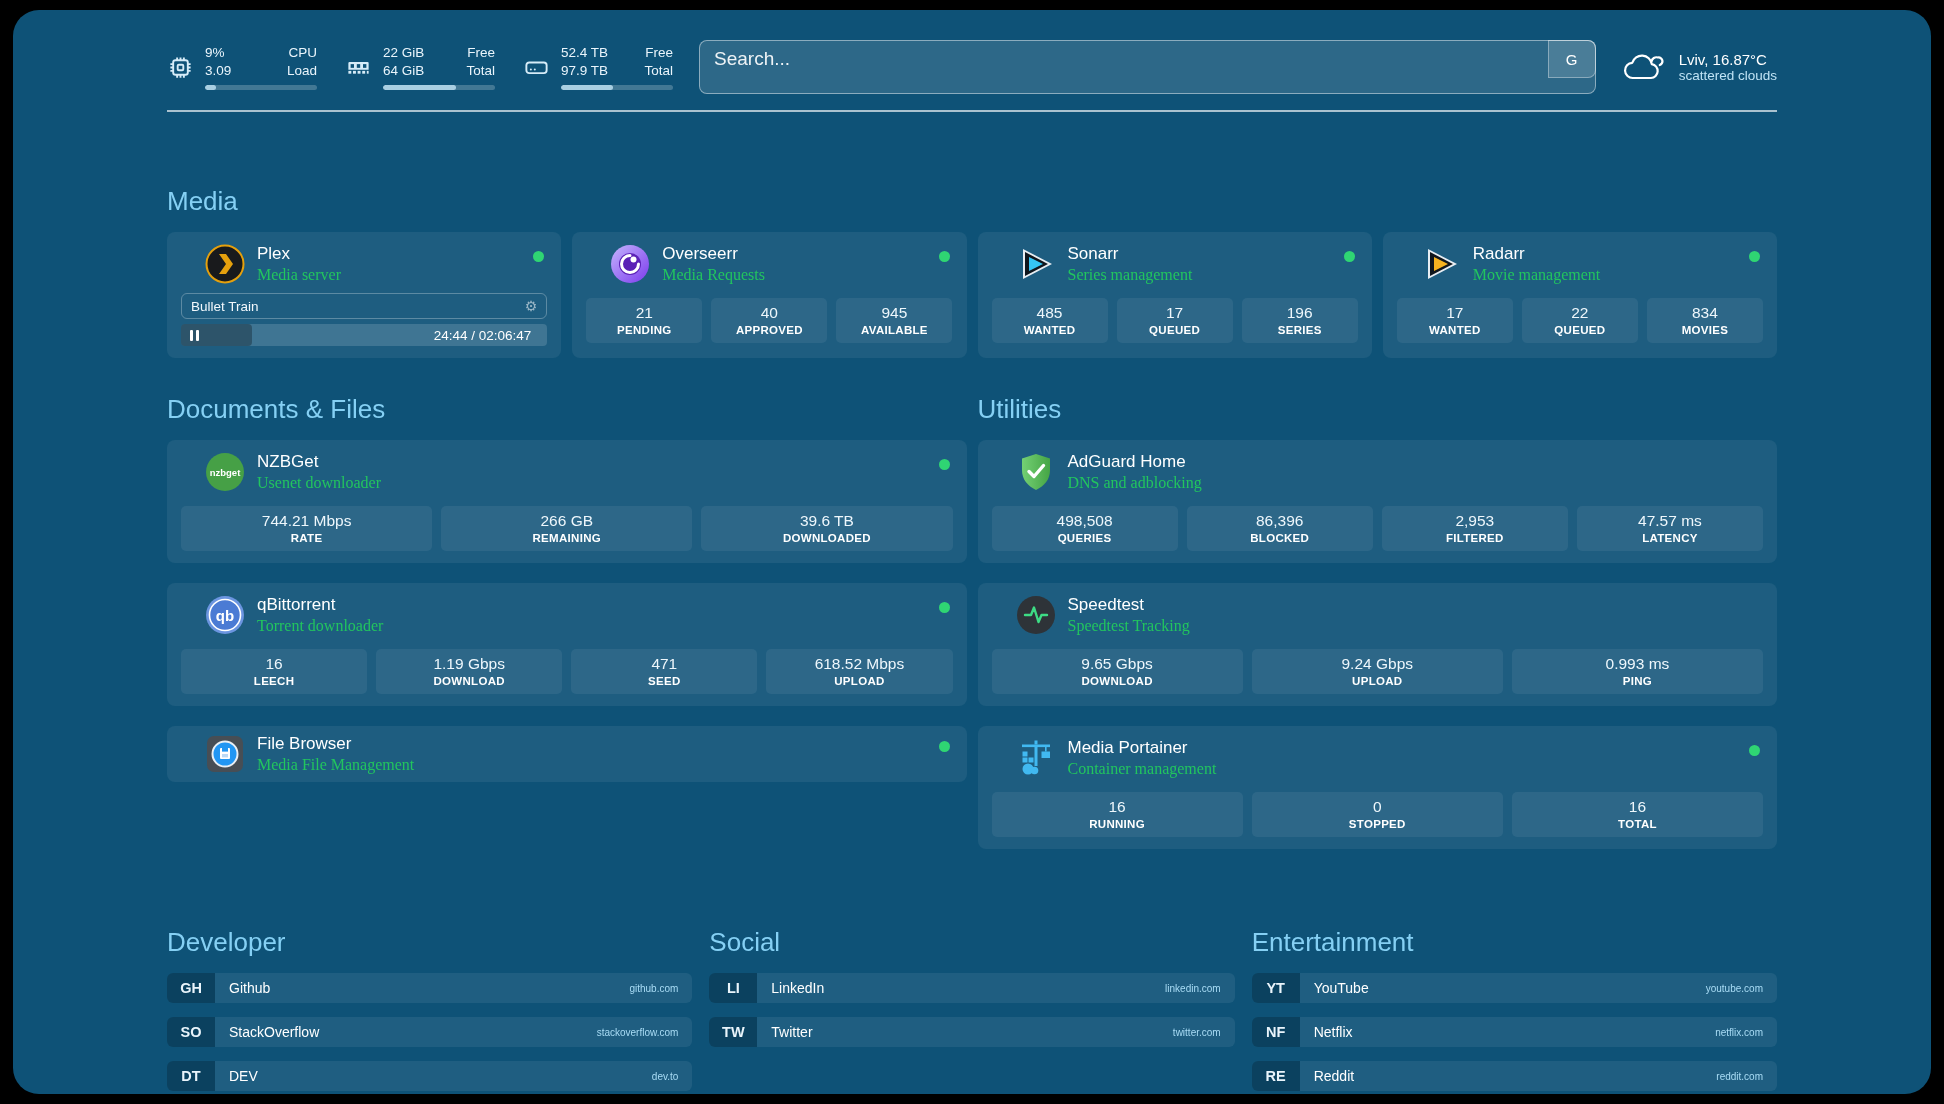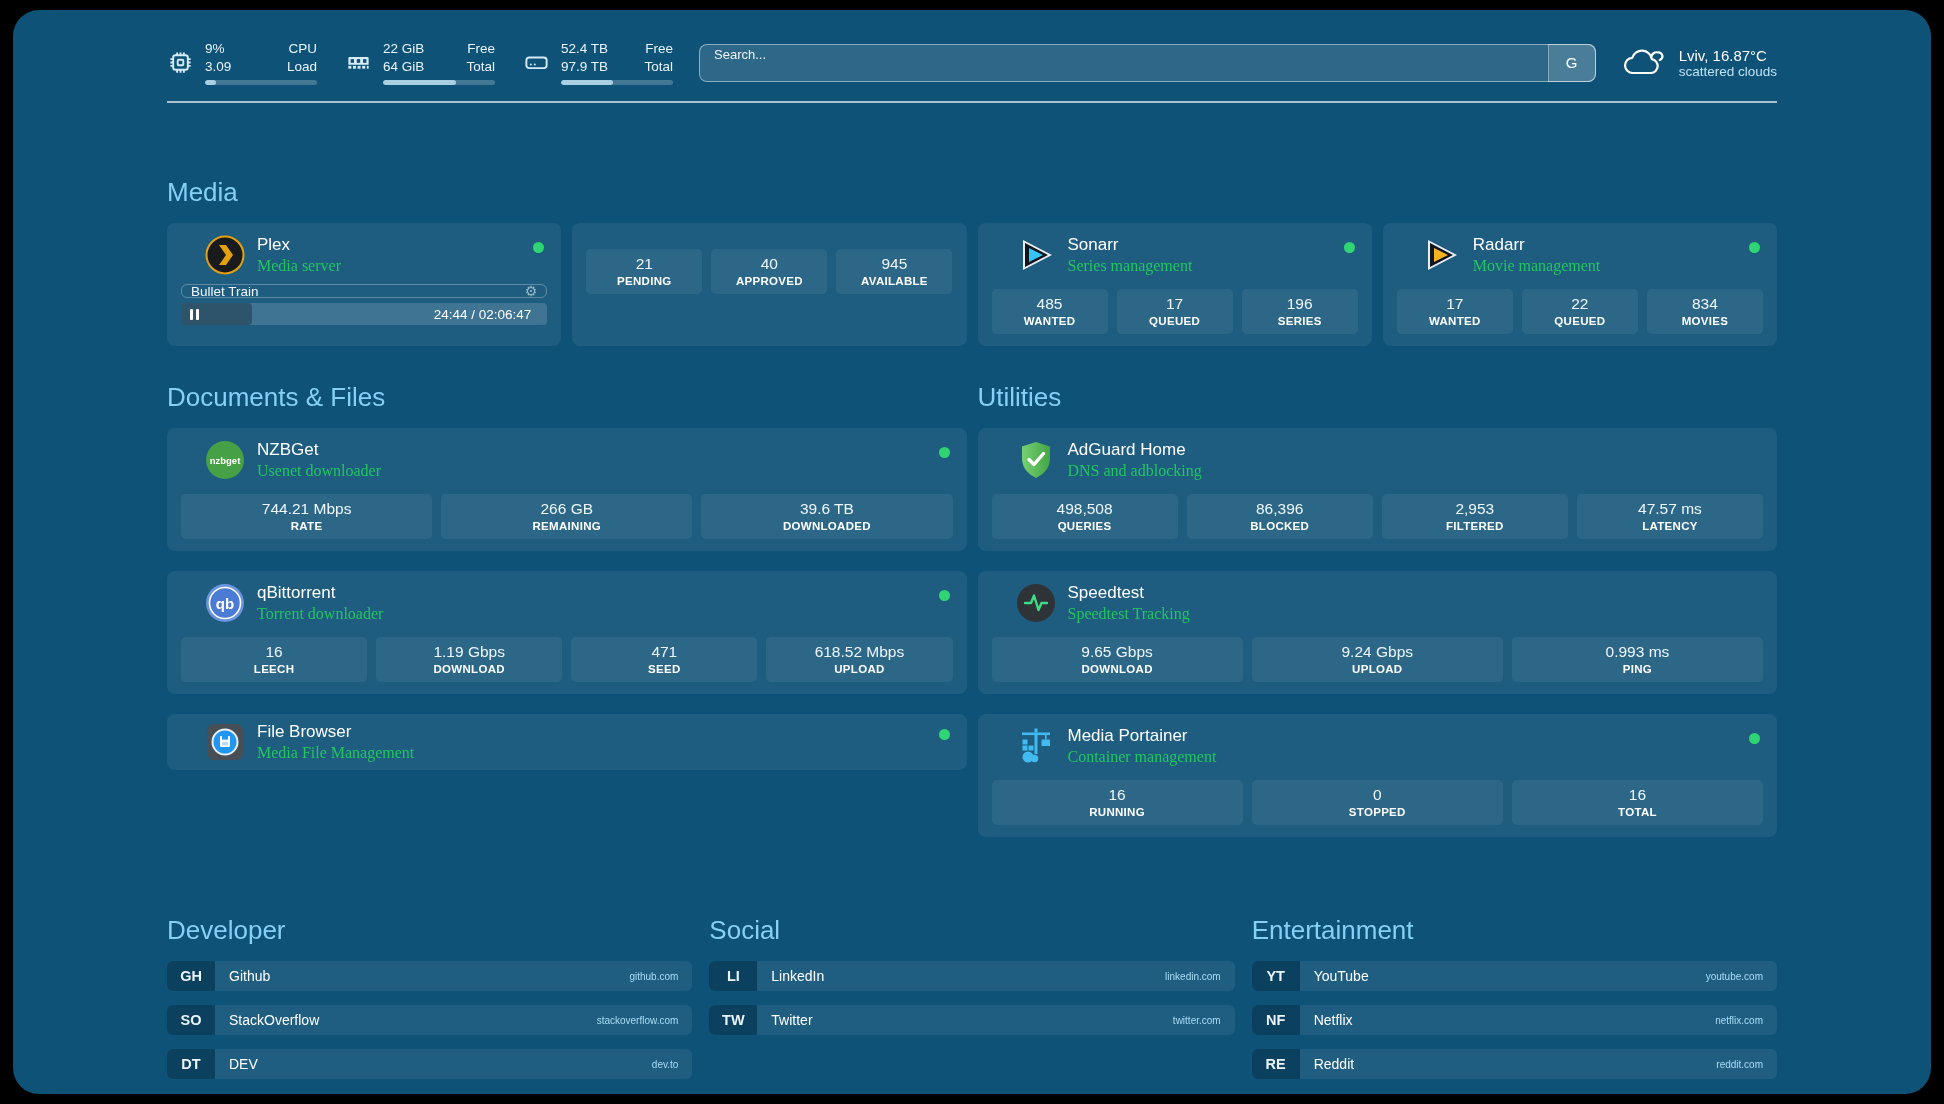--- a/index.html
+++ b/index.html
@@ -13,23 +13,23 @@
   .resources { display:flex; align-items:center; gap:28px; }
   .resource { display:flex; align-items:center; gap:11px; width:150px; }
   .res-icon { flex:0 0 auto; display:flex; }
   .res-body { flex:1; }
   .res-rows { display:flex; justify-content:space-between; color:#eaf5fc; font-size:13.5px; line-height:1.3; }
   .res-col.right { text-align:right; }
   .res-bar { margin-top:5px; height:5px; border-radius:3px; background:rgba(255,255,255,0.22); overflow:hidden; }
   .res-fill { height:100%; border-radius:3px; background:#a9cfe2; }
 
   .search { position:relative; flex:1; }
-  .search input { width:100%; height:38px; background:rgba(255,255,255,0.13);
+  .search input { width:100%; height:54px; background:rgba(255,255,255,0.13);
     border:1px solid rgba(255,255,255,0.45); border-radius:8px; color:#fff;
-    font-size:13px; padding:0 60px 16px 14px; outline:none; font-family:"Liberation Sans",sans-serif;}
+    font-size:19px; padding:0 60px 16px 14px; outline:none; font-family:"Liberation Sans",sans-serif;}
   .search input::placeholder { color:rgba(255,255,255,0.92); }
   .search-btn { position:absolute; right:0; top:0; height:38px; width:48px;
     background:rgba(255,255,255,0.14); border:1px solid rgba(255,255,255,0.35);
     border-radius:0 8px 8px 0; color:#fff; font-size:15px; cursor:pointer;
     font-family:"Liberation Sans",sans-serif;}
   .weather { display:flex; align-items:center; gap:13px; color:#fff; }
   .weather-line1 { font-size:15px; }
   .weather-line2 { font-size:13.5px; color:#bfe3f5; }
   .divider { margin-top:16px; border-bottom:2px solid rgba(255,255,255,0.65); }
 
@@ -47,21 +47,21 @@
 
   .stats { display:flex; gap:9px; margin-top:14px; }
   .stat { flex:1; background:rgba(255,255,255,0.065); border-radius:5px; text-align:center; padding:6px 4px 7px; }
   .stat-value { font-size:15.5px; color:#eef7fc; }
   .stat-label { font-size:11.5px; font-weight:700; color:#fff; margin-top:2px; letter-spacing:0.3px; }
 
   
   .np-box { margin-top:9px; }
   .np-row { border:1px solid rgba(255,255,255,0.28); border-radius:6px; padding:3px 9px;
             display:flex; justify-content:space-between; align-items:center;
-            font-size:13.5px; color:#f2f8fc; height:14px; }
+            font-size:13.5px; color:#f2f8fc; height:26px; }
   .gear { color:rgba(255,255,255,0.55); font-size:14px; cursor:pointer; line-height:1; }
   .np-progress { margin-top:5px; position:relative; height:22px; border-radius:4px;
                  background:rgba(255,255,255,0.15); display:flex; align-items:center; }
   .np-fill { height:100%; background:rgba(0,0,0,0.28); border-radius:4px;
              display:flex; align-items:center; padding-left:9px; }
   .pause { display:inline-flex; gap:3px; }
   .pause i { display:block; width:3px; height:11px; background:#fff; border-radius:1px; }
   .np-time { position:absolute; right:16px; font-size:13.5px; color:#fff; }
 
   
@@ -221,20 +221,41 @@
                     <i></i>
                     <i></i>
                   </span>
             </div>
             <span class="np-time">24:44 / 02:06:47</span>
           </div>
         </div>
       </div>
 
       <div class="card">
+        <div class="card-header">
+          <span class="app-icon">
+            <svg width="40" height="40" viewBox="0 0 40 40">
+              <defs>
+                    <linearGradient id="ovs" x1="0" y1="0" x2="1" y2="1">
+                <stop offset="0" stop-color="#c4b5fd"></stop>
+                      <stop offset="1" stop-color="#7c3aed"></stop>
+              </linearGradient>
+                  </defs>
+              <circle cx="20" cy="20" r="19" fill="url(#ovs)"></circle>
+              <circle cx="20" cy="20" r="11" fill="#5b21b6"></circle>
+              <path d="M20 11.5a8.5 8.5 0 1 0 8.5 8.5" stroke="#fff" stroke-width="3" fill="none" stroke-linecap="round"></path>
+              <circle cx="23.5" cy="15.5" r="3" fill="#fff"></circle>
+            </svg>
+          </span>
+          <div class="titles">
+            <div class="title">Overseerr</div>
+            <div class="subtitle">Media Requests</div>
+          </div>
+          <span class="dot"></span>
+        </div>
         <div class="stats">
           <div class="stat">
             <div class="stat-value">21</div>
             <div class="stat-label">PENDING</div>
           </div>
           <div class="stat">
             <div class="stat-value">40</div>
             <div class="stat-label">APPROVED</div>
           </div>
           <div class="stat">

